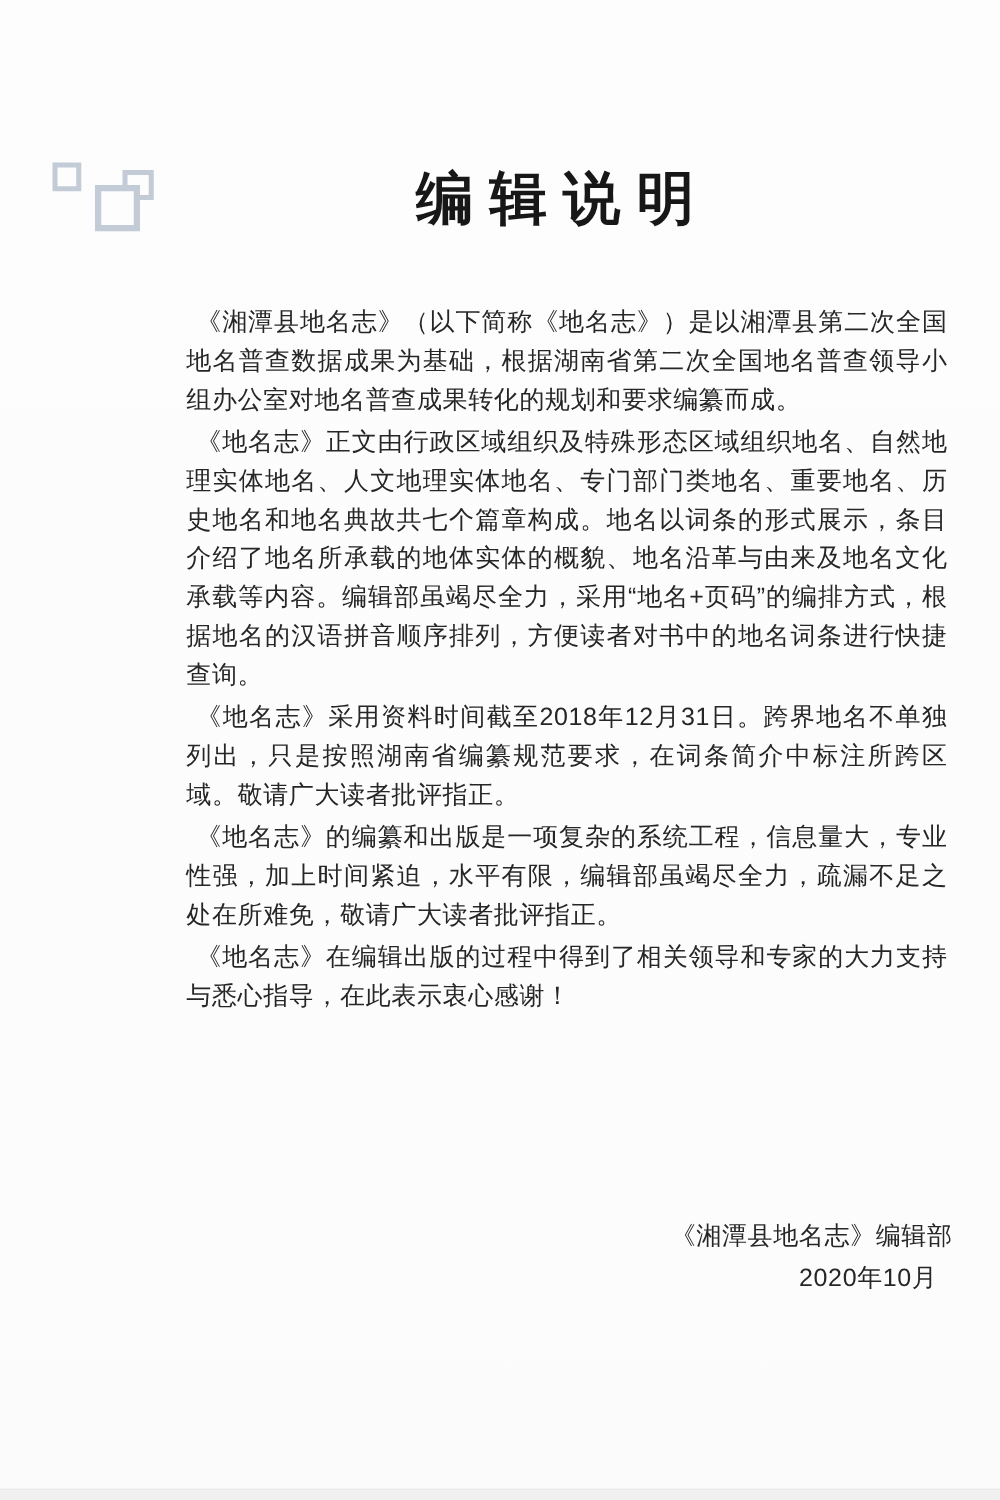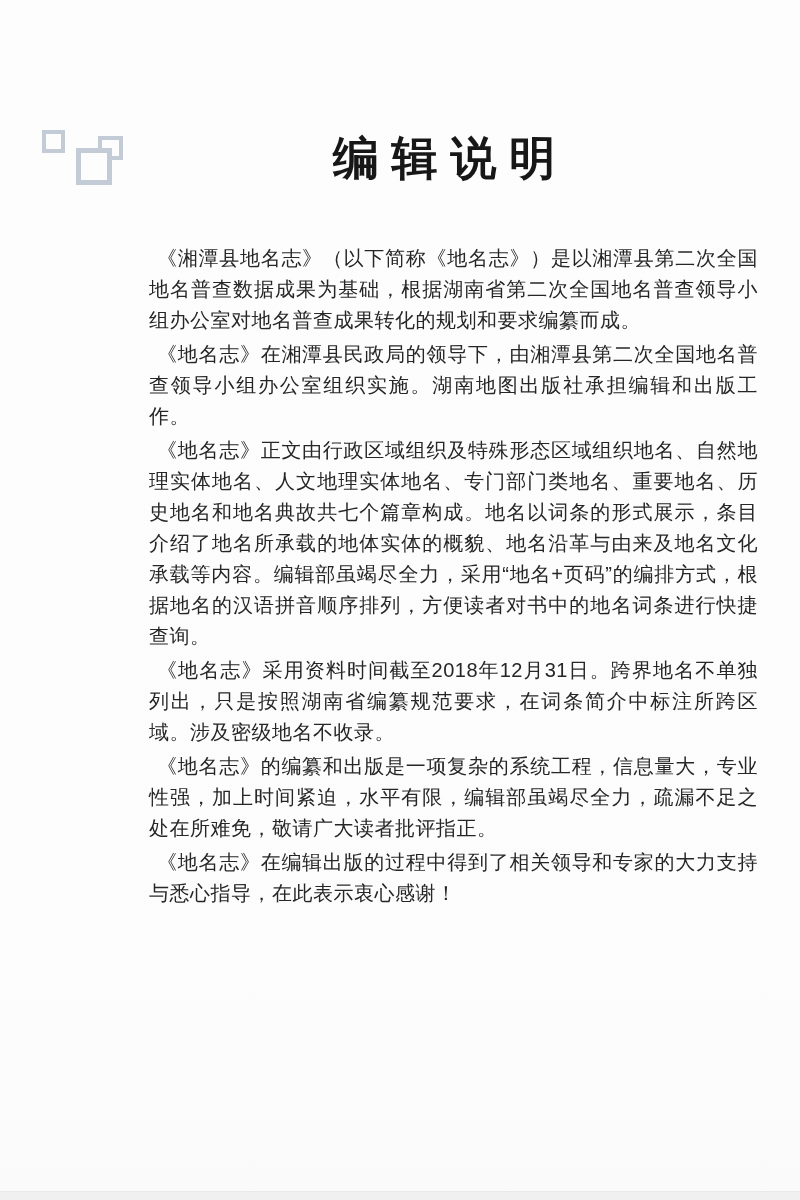--- a/index.html
+++ b/index.html
@@ -117,23 +117,26 @@
   <div class="ornament">
     <div class="sq sq-small"></div>
     <div class="sq sq-medium"></div>
     <div class="sq sq-large"></div>
   </div>
 
   <h1 class="title">编辑说明</h1>
 
   <div class="content">
     <p>《湘潭县地名志》（以下简称《地名志》）是以湘潭县第二次全国地名普查数据成果为基础，根据湖南省第二次全国地名普查领导小组办公室对地名普查成果转化的规划和要求编纂而成。</p>
-    <p>《地名志》在湘潭县民政局的领导下，由湘潭县第二次全国地名普查领导小组办公室组织实施。湖南地图出版社承担编辑和出版工作。</p>
     <p>《地名志》正文由行政区域组织及特殊形态区域组织地名、自然地理实体地名、人文地理实体地名、专门部门类地名、重要地名、历史地名和地名典故共七个篇章构成。地名以词条的形式展示，条目介绍了地名所承载的地体实体的概貌、地名沿革与由来及地名文化承载等内容。编辑部虽竭尽全力，采用“地名+页码”的编排方式，根据地名的汉语拼音顺序排列，方便读者对书中的地名词条进行快捷查询。</p>
-    <p>《地名志》采用资料时间截至2018年12月31日。跨界地名不单独列出，只是按照湖南省编纂规范要求，在词条简介中标注所跨区域。涉及密级地名不收录。</p>
+    <p>《地名志》采用资料时间截至2018年12月31日。跨界地名不单独列出，只是按照湖南省编纂规范要求，在词条简介中标注所跨区域。敬请广大读者批评指正。</p>
     <p>《地名志》的编纂和出版是一项复杂的系统工程，信息量大，专业性强，加上时间紧迫，水平有限，编辑部虽竭尽全力，疏漏不足之处在所难免，敬请广大读者批评指正。</p>
     <p>《地名志》在编辑出版的过程中得到了相关领导和专家的大力支持与悉心指导，在此表示衷心感谢！</p>
   </div>
 
+  <div class="signoff">
+    <div class="sig">《湘潭县地名志》编辑部</div>
+    <div class="date">2020年10月</div>
+  </div>
 
   <div class="page-edge"></div>
 
 </div>
 
 </body></html>

